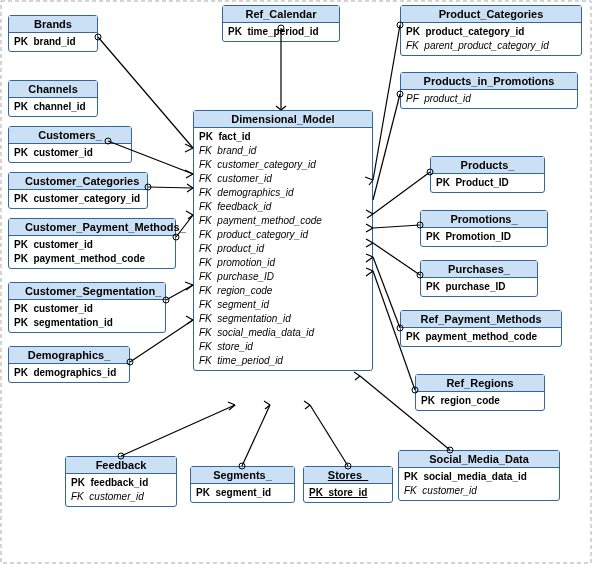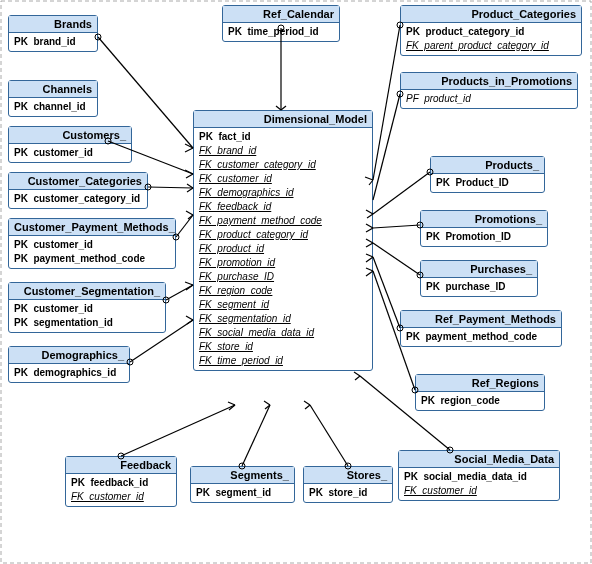--- a/index.html
+++ b/index.html
@@ -20,33 +20,33 @@
     }
     .entity-box {
       position: absolute;
       border: 1.5px solid #336699;
       background: #fff;
       border-radius: 3px;
     }
     .entity-header {
       background: #cce0f5;
       border-bottom: 1.5px solid #336699;
-      padding: 2px 5px;
+      padding: 2px 16px;
       font-weight: bold;
       font-size: 11px;
-      text-align: right;
+      text-align: center;
       color: #000;
     }
     .entity-body {
       padding: 2px 5px;
       font-size: 10px;
       line-height: 14px;
     }
     .entity-body .pk { font-weight: bold; }
-    .entity-body .fk { font-style: italic; text-decoration: underline; }
+    .entity-body .fk { font-style: italic; }
     .entity-body .pf { font-style: italic; }
     svg.lines {
       position: absolute;
       top: 0; left: 0;
       width: 592px;
       height: 564px;
       pointer-events: none;
     }
     svg.lines line, svg.lines path, svg.lines polyline {
       stroke: #000;
@@ -198,21 +198,21 @@
     </div>
   </div>
 
   <div class="entity-box" style="left:190px;top:466px;width:105px;">
     <div class="entity-header">Segments_</div>
     <div class="entity-body">
       <div class="pk">PK &nbsp;segment_id</div>
     </div>
   </div>
 
-  <div class="entity-box" style="left:303px;top:466px;width:90px;">
+  <div class="entity-box" style="left:303px;top:466px;width:90px;text-decoration:underline;">
     <div class="entity-header">Stores_</div>
     <div class="entity-body">
       <div class="pk">PK &nbsp;store_id</div>
     </div>
   </div>
 
   <div class="entity-box" style="left:398px;top:450px;width:162px;">
     <div class="entity-header">Social_Media_Data</div>
     <div class="entity-body">
       <div class="pk">PK &nbsp;social_media_data_id</div>

